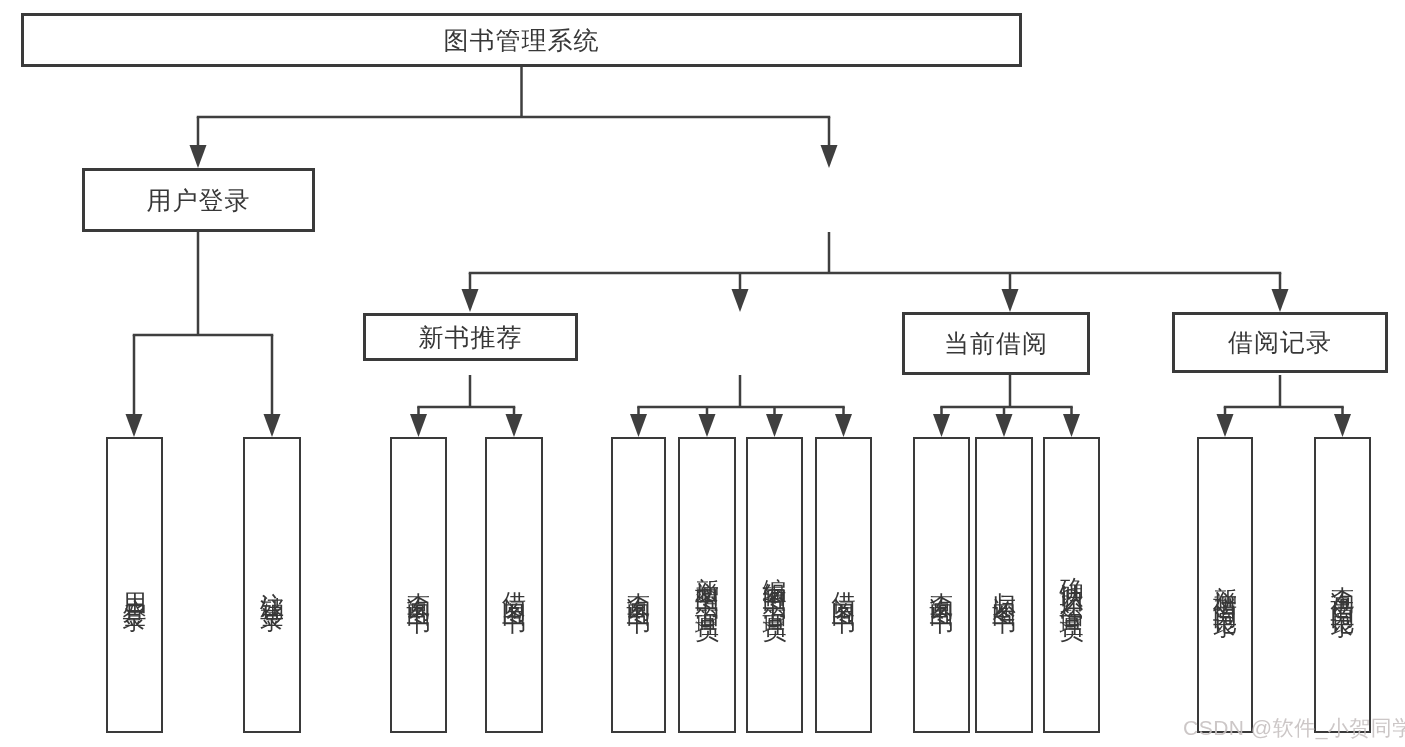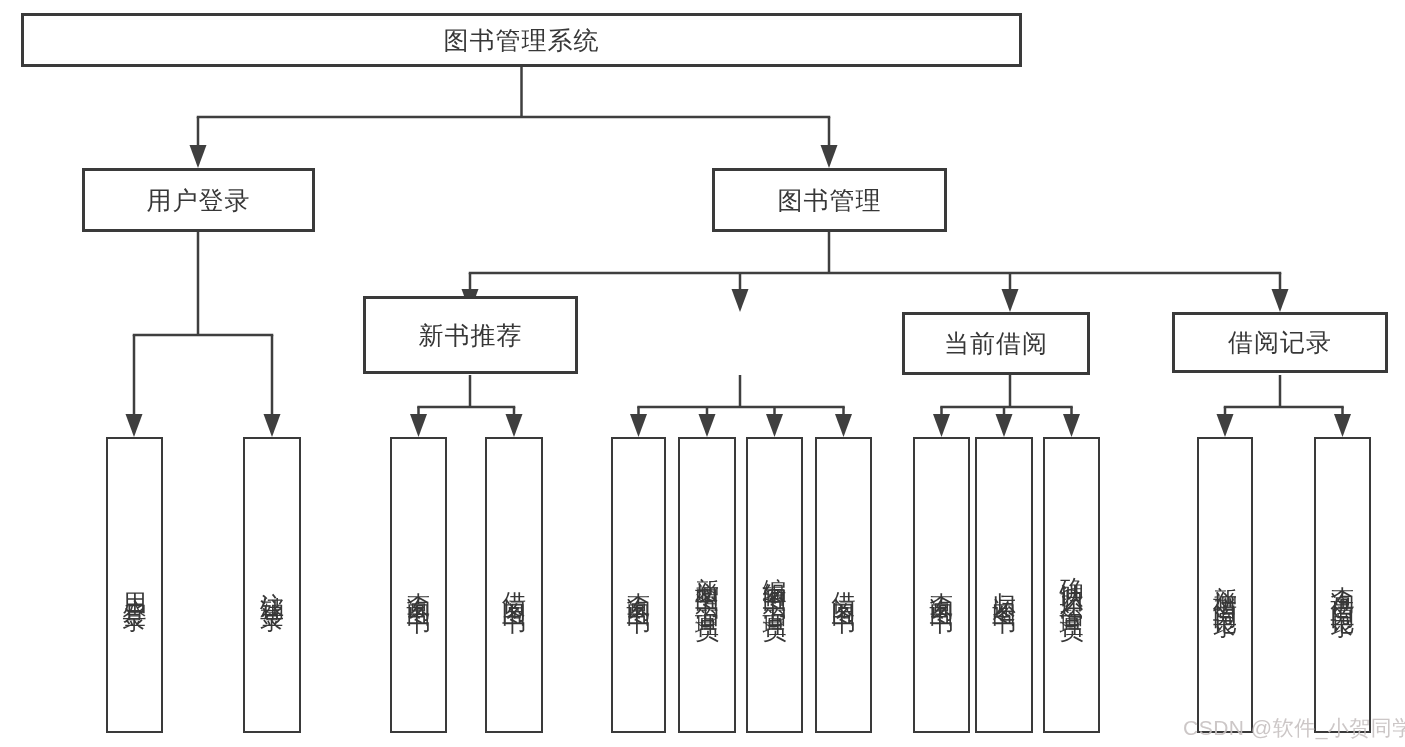--- a/index.html
+++ b/index.html
@@ -114,23 +114,22 @@
       <line x1="1225" y1="407" x2="1225" y2="418"></line>
       <polygon stroke="none" points="1216.5,414 1233.5,414 1225,437"></polygon>
       <line x1="1342.5" y1="407" x2="1342.5" y2="418"></line>
       <polygon stroke="none" points="1334,414 1351,414 1342.5,437"></polygon>
     </g>
   </svg>
 
   <div class="box" style="left:21px;top:13px;width:1001px;height:54px">图书管理系统</div>
 
   <div class="box" style="left:82px;top:168px;width:233px;height:64px">用户登录</div>
-  <div class="box" style="left:712px;top:168px;width:235px;height:64px">图书管理</div>
 
-  <div class="box" style="left:363px;top:296px;width:215px;height:78px">新书推荐</div>
+  <div class="box" style="left:363px;top:313px;width:215px;height:48px">新书推荐</div>
   <div class="box" style="left:902px;top:312px;width:188px;height:63px">当前借阅</div>
   <div class="box" style="left:1172px;top:312px;width:216px;height:61px">借阅记录</div>
 
   <div class="box leaf" style="left:106px;top:437px;width:57px;height:296px">用户登录</div>
   <div class="box leaf" style="left:243px;top:437px;width:58px;height:296px">注销登录</div>
 
   <div class="box leaf" style="left:390px;top:437px;width:57px;height:296px">查询图书</div>
   <div class="box leaf" style="left:485px;top:437px;width:58px;height:296px">借阅图书</div>
 
   <div class="box leaf" style="left:611px;top:437px;width:55px;height:296px">查询图书</div>

